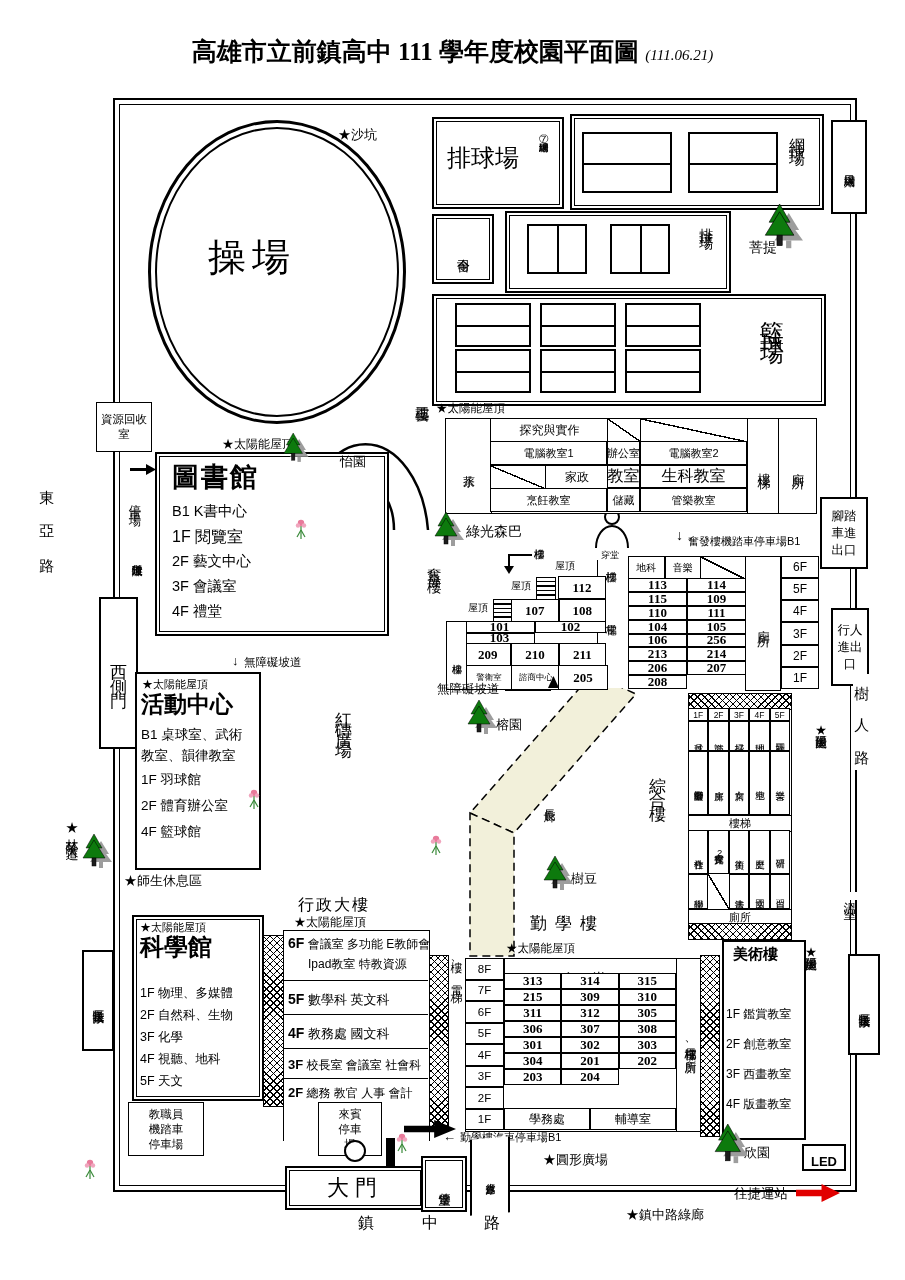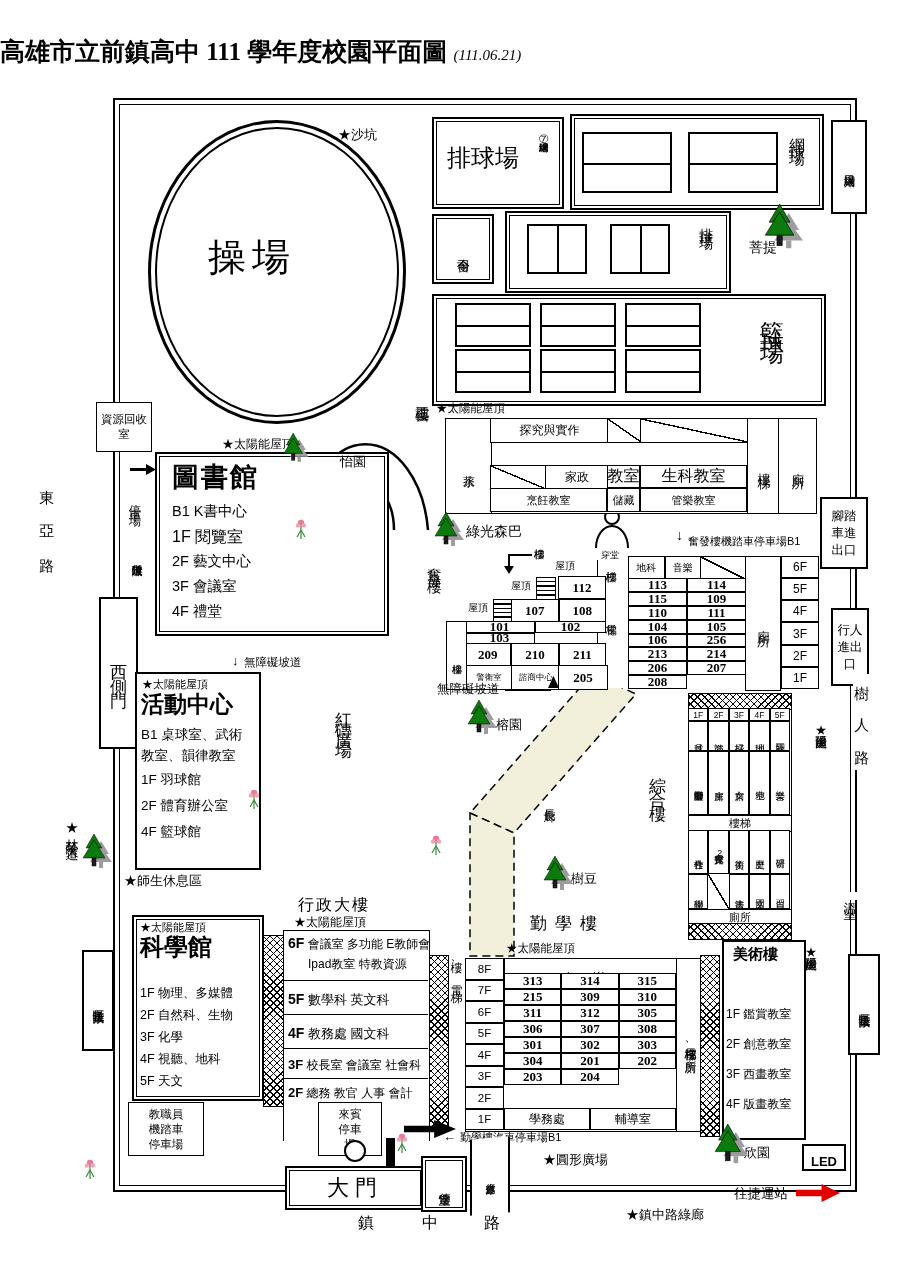--- a/index.html
+++ b/index.html
@@ -26,21 +26,21 @@
 .triU{position:absolute;background:#000;clip-path:polygon(50% 0,100% 100%,0 100%)}
 .triR{position:absolute;background:#000;clip-path:polygon(0 0,100% 50%,0 100%)}
 .circ{position:absolute;border:2px solid #000;border-radius:50%;background:#fff}
 svg.ov{position:absolute;left:0;top:0;pointer-events:none}
 </style>
 </head>
 <body>
 
 <div id="map">
 
-<div class="lb sf" style="left:0;top:38;width:905px;top:38px;font-size:25px;font-weight:bold">
+<div class="lb sf" style="left:0;top:38;width:905px;top:38px;text-align:center;font-size:25px;font-weight:bold">
   <span>高雄市立前鎮高中 111 學年度校園平面圖</span>
   <span class="sf" style="font-style:italic;font-size:15px;font-weight:normal">(111.06.21)</span>
 </div>
 
 <div style="position:absolute;left:113px;top:98px;width:740px;height:1090px;border:2px solid #000">
   <div style="position:absolute;inset:4px;border:1px solid #000"></div>
 </div>
 
 <svg class="ov" width="905" height="1280">
   <path d="M592,674 L636,694 L514,833 L470,813 Z" fill="#f2f0da" stroke="#000" stroke-width="1.5" stroke-dasharray="8 5"></path>
@@ -114,20 +114,25 @@
 <div class="lb" style="left:436px;top:402px;font-size:11.5px">★太陽能屋頂</div>
 <div class="bx" style="left:445px;top:418px;width:370px;height:94px;border-width:1px"></div>
 <div class="acell" style="left:445px;top:418px;width:45px;height:94px">
       <span class="v" style="font-size:12px">茶水</span>
     </div>
 <div class="acell" style="left:490px;top:418px;width:117px;height:23px;font-size:12px">
       <span>探究與實作</span>
     </div>
 <div class="acell d" style="left:607px;top:418px;width:33px;height:23px"></div>
 <div class="acell d" style="left:640px;top:418px;width:107px;height:23px"></div>
+<div class="grid" style="left:490px;top:441px;width:257px;height:24px;grid-template-columns:117px 33px 107px;font-size:11px">
+      <span class="cell">電腦教室1</span>
+      <span class="cell">辦公室</span>
+      <span class="cell">電腦教室2</span>
+    </div>
 <div class="acell d" style="left:490px;top:465px;width:55px;height:23px"></div>
 <div class="acell" style="left:545px;top:465px;width:62px;height:23px;font-size:12px">
       <span>家政</span>
     </div>
 <div class="grid" style="left:607px;top:465px;width:120px;height:23px;grid-template-columns:33px 107px;font-size:16px">
       <span class="cell">教室</span>
       <span class="cell">生科教室</span>
     </div>
 <div class="grid" style="left:490px;top:488px;width:257px;height:24px;grid-template-columns:117px 33px 107px;font-size:11px">
       <span class="cell">烹飪教室</span>

